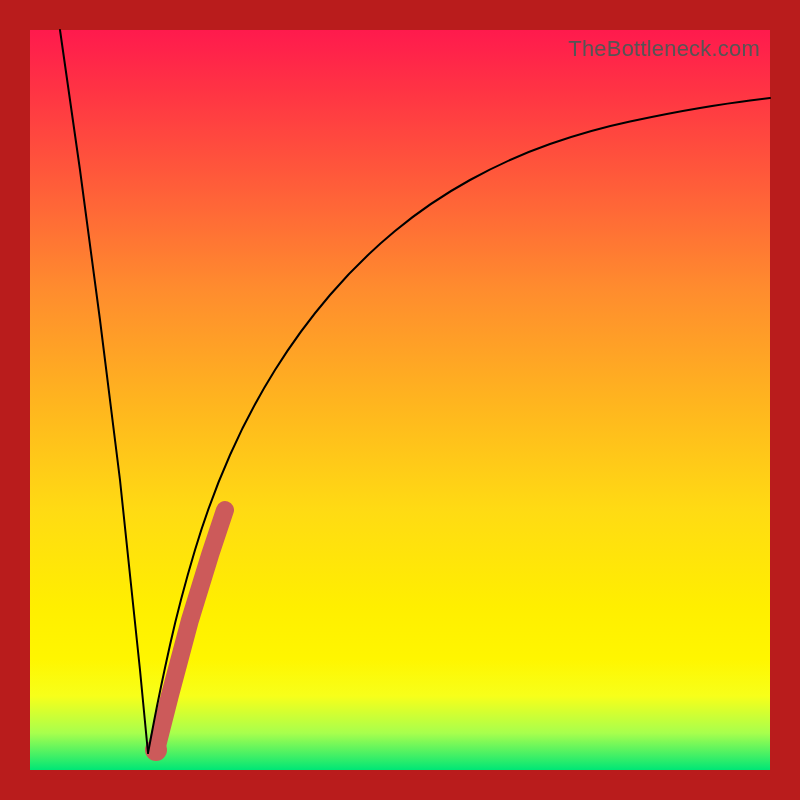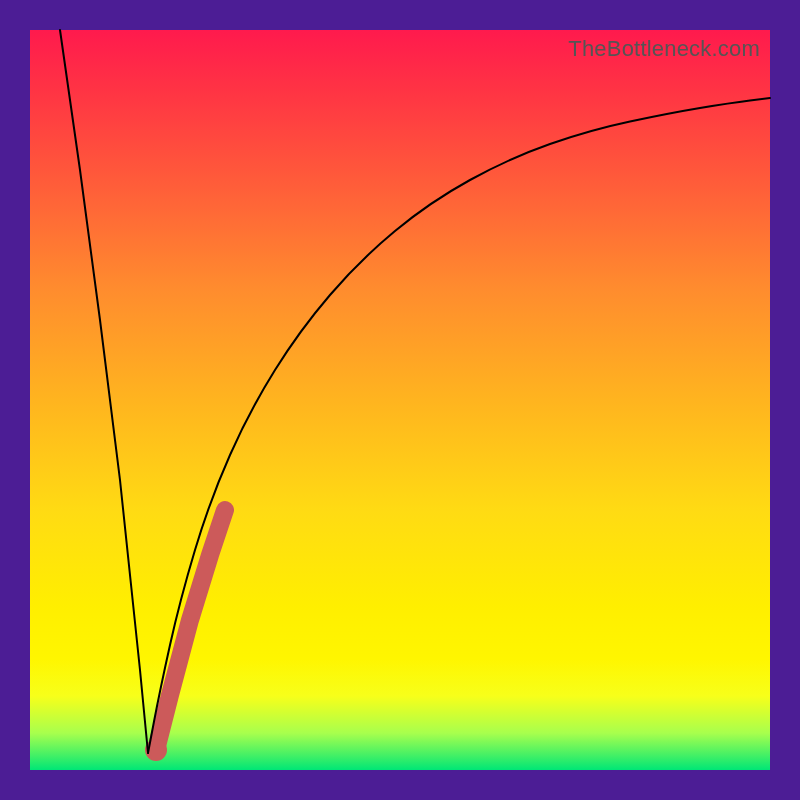--- a/index.html
+++ b/index.html
@@ -6,21 +6,21 @@
     margin: 0;
     padding: 0;
     width: 800px;
     height: 800px;
     overflow: hidden;
     font-family: Arial, Helvetica, sans-serif;
   }
   .frame {
     width: 800px;
     height: 800px;
-    background: #4c1d95;
+    background: #b91c1c;
     position: relative;
   }
   .plot-area {
     position: absolute;
     left: 30px;
     top: 30px;
     width: 740px;
     height: 740px;
     background: linear-gradient(
       to bottom,

